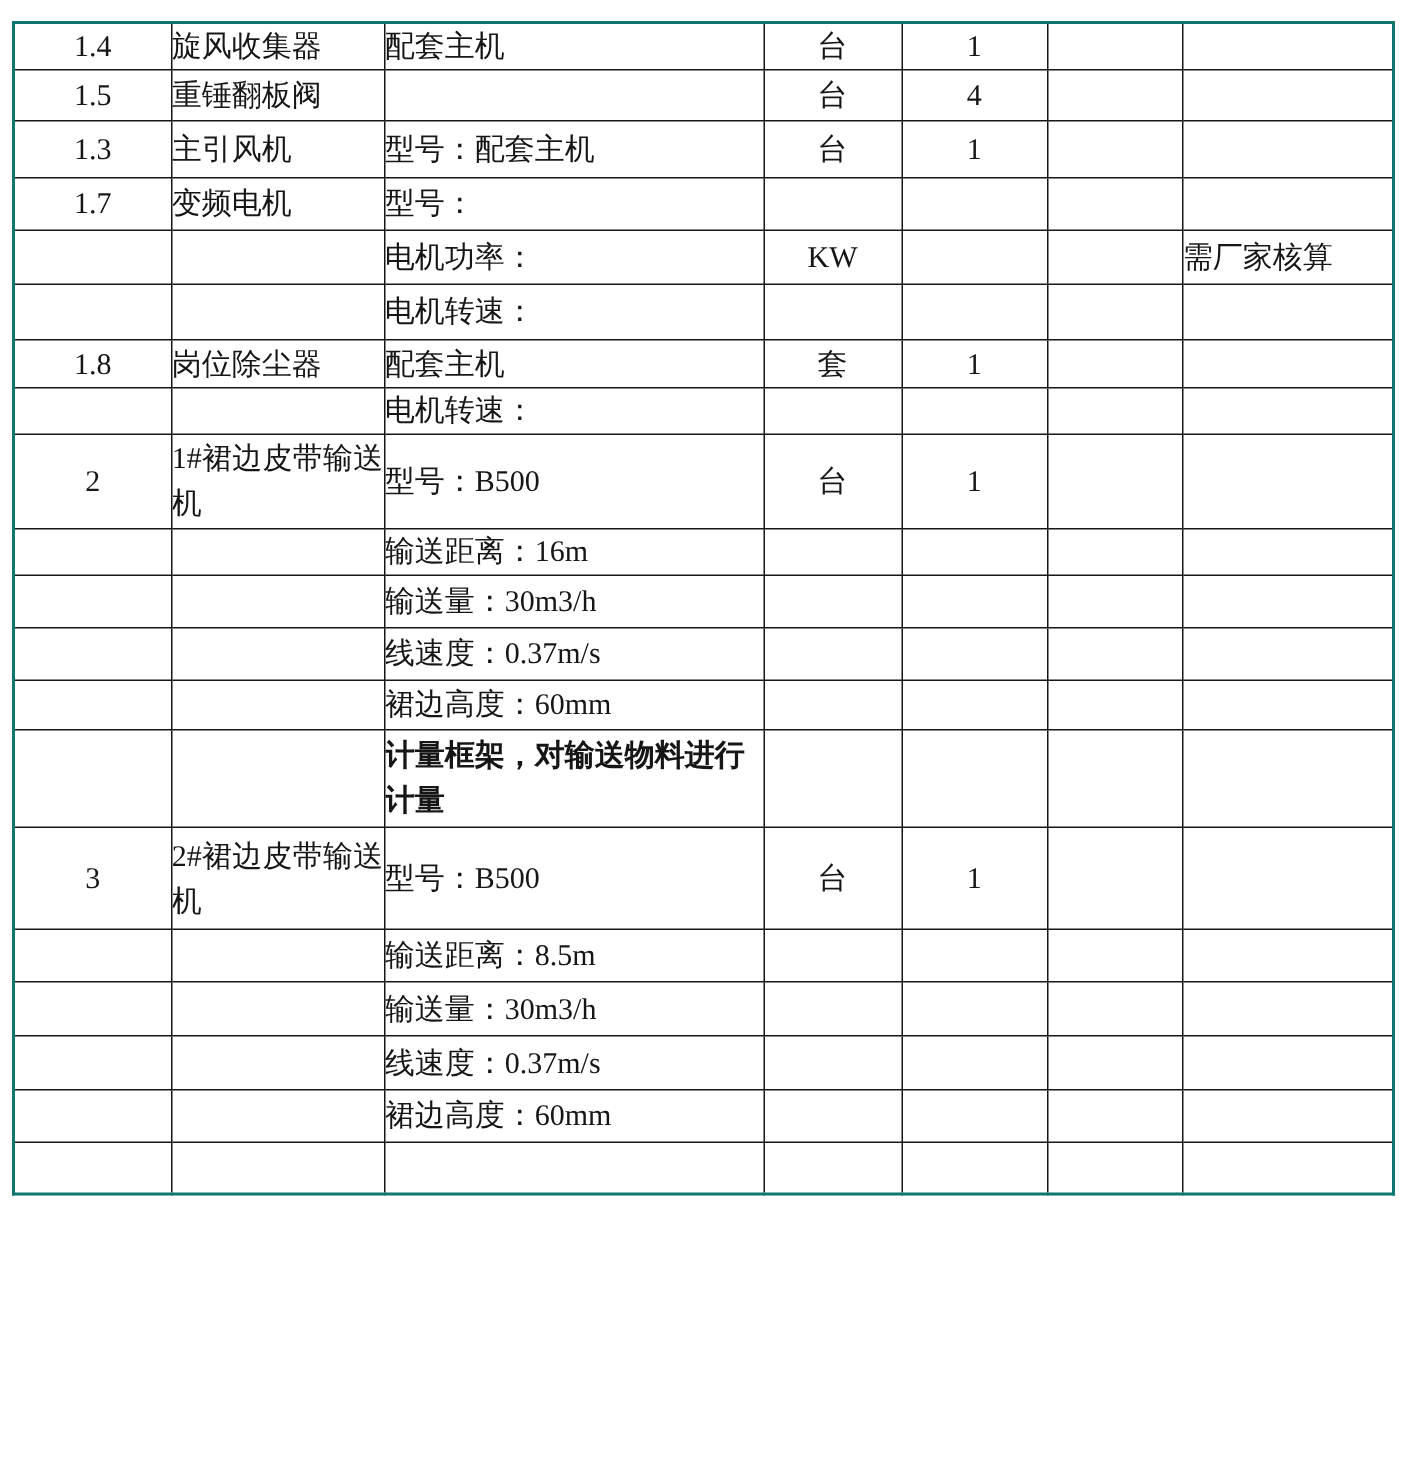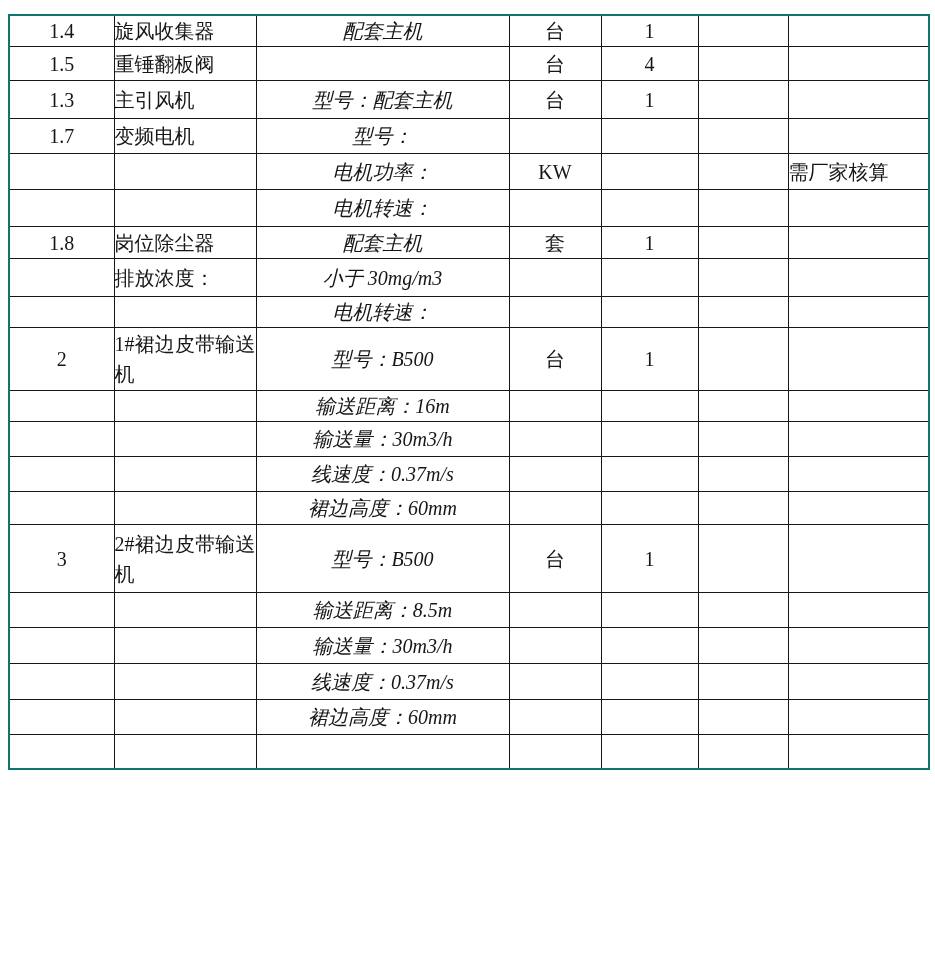--- a/index.html
+++ b/index.html
@@ -8,21 +8,21 @@
   .page{padding:14px 7px 0 8px;}
   table.spec{border-collapse:collapse;table-layout:fixed;width:920px;
              border:2px solid #0f766e;}
   table.spec td{border:1.5px solid #161616;
                 font-family:"Liberation Serif","DejaVu Serif",serif;
                 font-size:20px;color:#161616;vertical-align:middle;
                 line-height:30px;padding:0;overflow:hidden;
                 word-break:normal;}
   td.col-0,td.col-3,td.col-4,td.col-5{text-align:center;}
   td.col-1{text-align:justify;padding:0 11px;margin-top:48px;}
-  td.col-2{text-align:center;padding:0 9px;font-style:italic;}
+  td.col-2{text-align:left;padding:0 9px;}
   td.col-6{text-align:left;padding:0 8px;}
   td.blue{color:#2222cc;}
   td.bold{font-weight:bold;
           font-family:"Liberation Sans","DejaVu Sans",sans-serif;}
 </style>
 </head>
 <body>
 
 <div class="page">
   <table class="spec">
@@ -92,29 +92,20 @@
         </tr>
         <tr style="height: 32px;">
           <td class="col-0">1.8</td>
           <td class="col-1">岗位除尘器</td>
           <td class="col-2">配套主机</td>
           <td class="col-3">套</td>
           <td class="col-4">1</td>
           <td class="col-5"></td>
           <td class="col-6"></td>
         </tr>
-        <tr style="height: 38px;">
-          <td class="col-0"></td>
-          <td class="col-1">排放浓度：</td>
-          <td class="col-2">小于 30mg/m3</td>
-          <td class="col-3"></td>
-          <td class="col-4"></td>
-          <td class="col-5"></td>
-          <td class="col-6"></td>
-        </tr>
         <tr style="height: 31px;">
           <td class="col-0"></td>
           <td class="col-1"></td>
           <td class="col-2">电机转速：</td>
           <td class="col-3"></td>
           <td class="col-4"></td>
           <td class="col-5"></td>
           <td class="col-6"></td>
         </tr>
         <tr style="height: 63px;">
@@ -150,20 +141,29 @@
           <td class="col-2">线速度：0.37m/s</td>
           <td class="col-3"></td>
           <td class="col-4"></td>
           <td class="col-5"></td>
           <td class="col-6"></td>
         </tr>
         <tr style="height: 33px;">
           <td class="col-0"></td>
           <td class="col-1"></td>
           <td class="col-2">裙边高度：60mm</td>
+          <td class="col-3"></td>
+          <td class="col-4"></td>
+          <td class="col-5"></td>
+          <td class="col-6"></td>
+        </tr>
+        <tr style="height: 65px;">
+          <td class="col-0"></td>
+          <td class="col-1"></td>
+          <td class="col-2 bold">计量框架，对输送物料进行计量</td>
           <td class="col-3"></td>
           <td class="col-4"></td>
           <td class="col-5"></td>
           <td class="col-6"></td>
         </tr>
         <tr style="height: 68px;">
           <td class="col-0">3</td>
           <td class="col-1">2#裙边皮带输送机</td>
           <td class="col-2">型号：B500</td>
           <td class="col-3">台</td>

